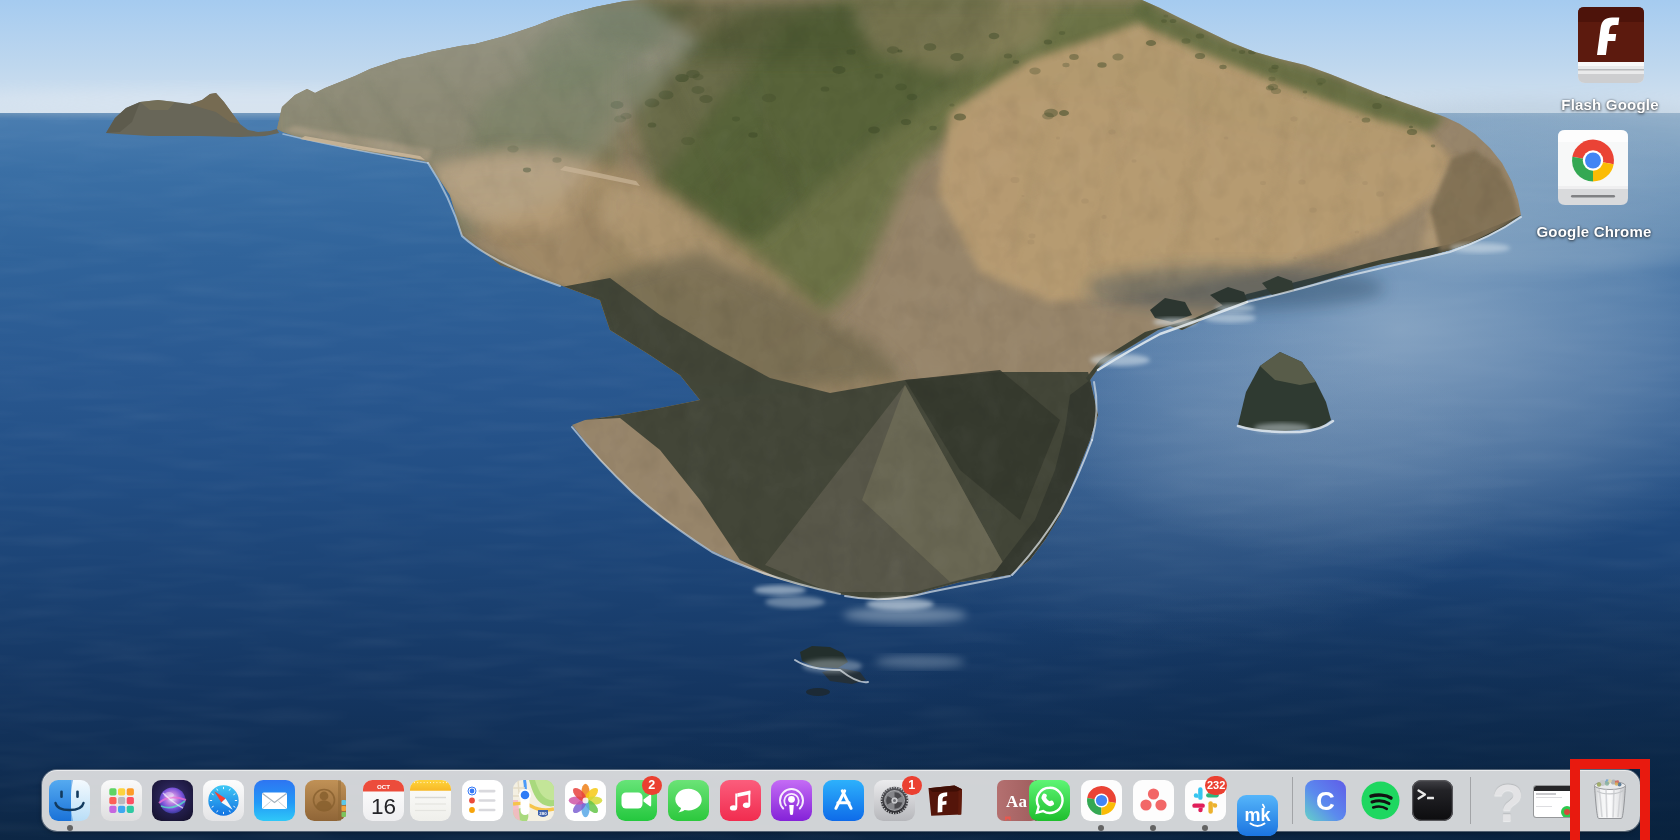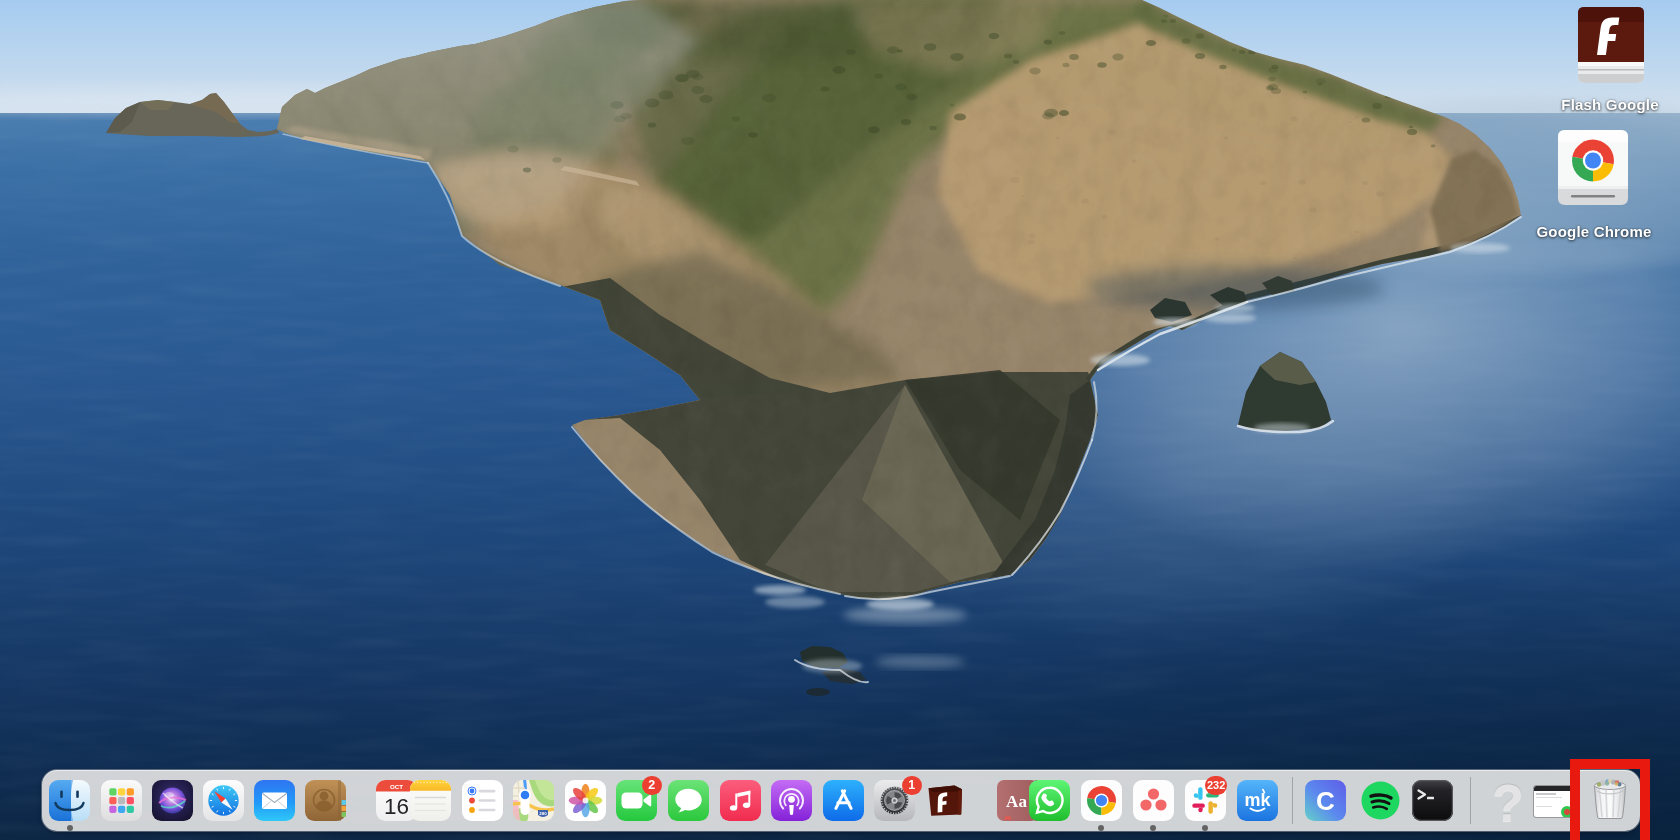--- a/index.html
+++ b/index.html
@@ -454,21 +454,21 @@
           </defs>
 <rect width="41" height="41" rx="9.2" fill="url(#ctg)"></rect>
 <rect x="36.5" y="20" width="4.5" height="5" rx="1" fill="#5bc8e8"></rect>
 <rect x="36.5" y="26" width="4.5" height="5" rx="1" fill="#f0a23c"></rect>
 <rect x="36.5" y="32" width="4.5" height="5" rx="1" fill="#7cc45e"></rect>
 <path d="M33,0 h3 v41 h-3 Z" fill="#8a6434" opacity="0.45"></path>
 <circle cx="19" cy="20" r="10.5" fill="none" stroke="#8a6230" stroke-width="1.6" opacity="0.85"></circle>
 <circle cx="19" cy="16" r="4.4" fill="#8a6230" opacity="0.9"></circle>
 <path d="M10.8,27.5 c0.6,-4.6 4,-7 8.2,-7 c4.2,0 7.6,2.4 8.2,7 a10.5,10.5 0 0 1 -16.4,0 z" fill="#8a6230" opacity="0.9"></path>
         </svg></div>
-      <div class="ic" style="left:376px;width:36px;"><svg width="41" height="41" viewBox="0 0 41 41" xmlns="http://www.w3.org/2000/svg">
+      <div class="ic" style="left:363px;width:36px;"><svg width="41" height="41" viewBox="0 0 41 41" xmlns="http://www.w3.org/2000/svg">
           <defs>
             <linearGradient id="clg" x1="0" y1="0" x2="0" y2="1">
               <stop offset="0" stop-color="#ffffff"></stop>
               <stop offset="1" stop-color="#eeeef0"></stop>
             </linearGradient>
           </defs>
 <rect width="41" height="41" rx="9.2" fill="url(#clg)"></rect>
 <path d="M0,9.2 a9.2,9.2 0 0 1 9.2,-9.2 h22.6 a9.2,9.2 0 0 1 9.2,9.2 v2.3 h-41 Z" fill="#ec4c3b"></path>
 <text x="20.5" y="9" font-family="Liberation Sans,sans-serif" font-size="6.2" font-weight="bold" fill="#fff" text-anchor="middle">OCT</text>
 <text x="20.5" y="33.5" font-family="Liberation Sans,sans-serif" font-size="22.5" fill="#242428" text-anchor="middle">16</text>
@@ -680,21 +680,21 @@
 <circle cx="-10.5" cy="-4.8" r="2.1" fill="#36c5f0" opacity="0"></circle>
 <rect x="0.6" y="-7" width="12" height="4.2" rx="2.1" fill="#2eb67d"></rect>
 <rect x="2.8" y="0.6" width="4.2" height="12" rx="2.1" fill="#ecb22e"></rect>
 <rect x="-12.6" y="2.8" width="12" height="4.2" rx="2.1" fill="#e01e5a"></rect>
 <path d="M-7,-4.8 a2.1,2.1 0 1 0 -4.2,0 a2.1,2.1 0 0 0 2.1,2.1 h2.1 z" fill="#36c5f0"></path>
 <path d="M4.8,-7 a2.1,2.1 0 1 0 0,-4.2 a2.1,2.1 0 0 0 -2.1,2.1 v2.1 z" fill="#2eb67d"></path>
 <path d="M7,4.8 a2.1,2.1 0 1 0 4.2,0 a2.1,2.1 0 0 0 -2.1,-2.1 h-2.1 z" fill="#ecb22e"></path>
 <path d="M-4.8,7 a2.1,2.1 0 1 0 0,4.2 a2.1,2.1 0 0 0 2.1,-2.1 v-2.1 z" fill="#e01e5a"></path>
 </g>
         </svg></div>
-      <div class="ic" style="left:1236.5px;width:41px;"><svg width="41" height="41" viewBox="0 0 41 41" xmlns="http://www.w3.org/2000/svg">
+      <div class="ic" style="left:1236.5px;width:41px;margin-top:15px;"><svg width="41" height="41" viewBox="0 0 41 41" xmlns="http://www.w3.org/2000/svg">
           <defs>
             <linearGradient id="mkg" x1="0" y1="0" x2="0" y2="1">
               <stop offset="0" stop-color="#55b5fa"></stop>
               <stop offset="1" stop-color="#1b74e0"></stop>
             </linearGradient>
           </defs>
 <rect width="41" height="41" rx="9.2" fill="url(#mkg)"></rect>
 <text x="20.5" y="26" font-family="Liberation Sans,sans-serif" font-size="18" font-weight="bold" fill="#fff" text-anchor="middle">mk</text>
 <path d="M13.5,28.5 Q20.5,33.5 27.5,28.5" stroke="#fff" stroke-width="2" fill="none" stroke-linecap="round"></path>
 <path d="M25.8,9.5 l1.6,3" stroke="#fff" stroke-width="1.6" stroke-linecap="round"></path>

